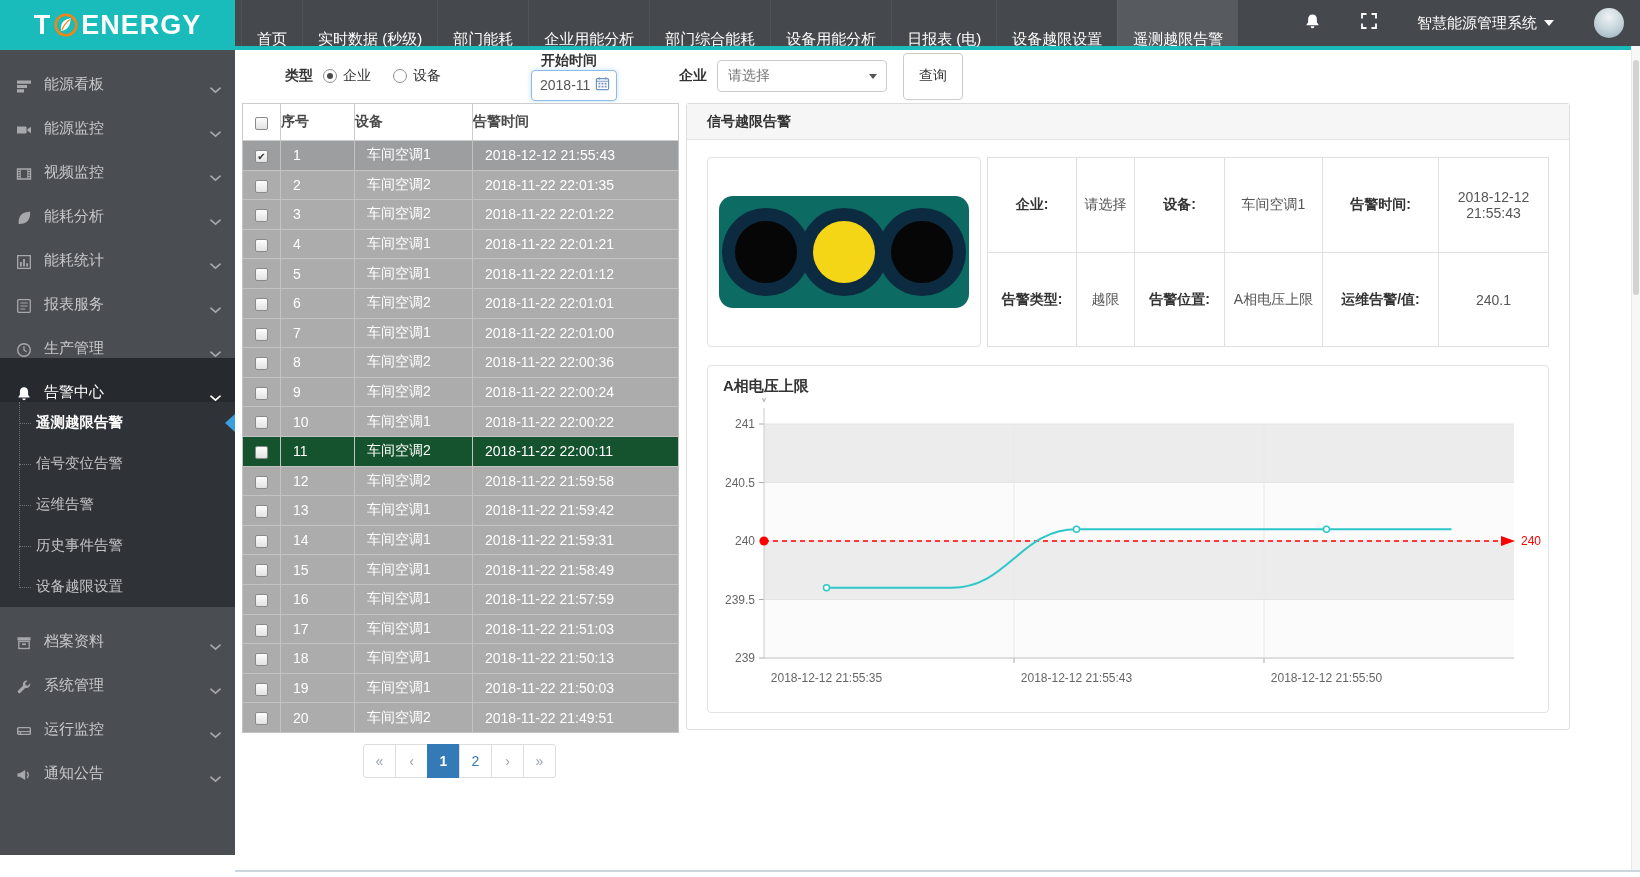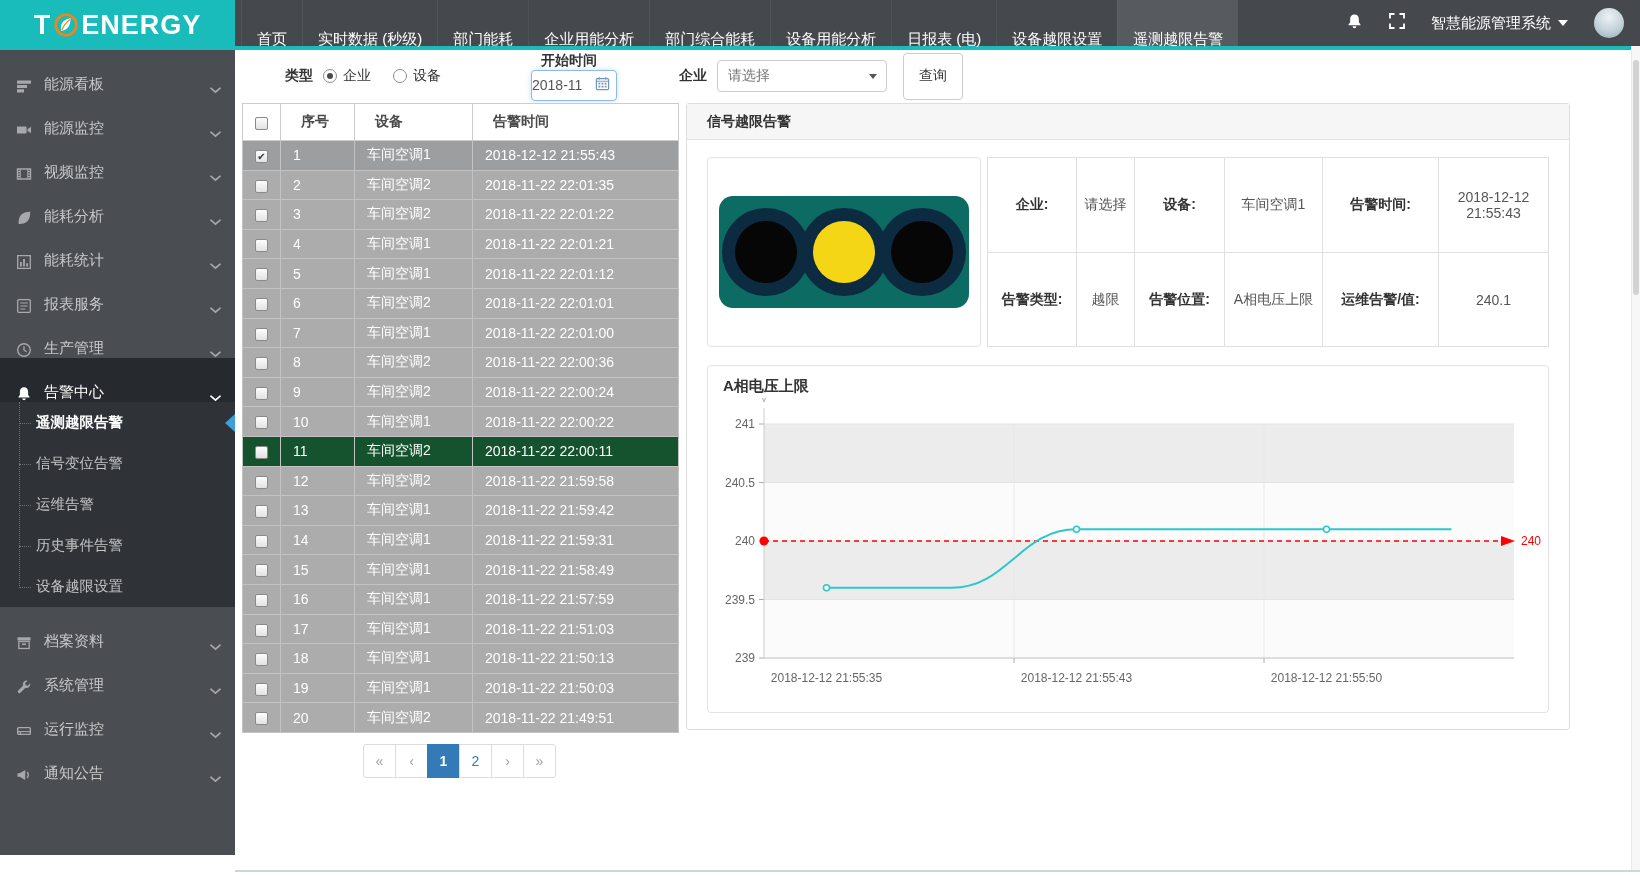--- a/index.html
+++ b/index.html
@@ -14,21 +14,21 @@
 
   
   .topbar{position:absolute;top:0;left:0;right:0;height:46px;background:var(--topbar);display:flex;z-index:3;}
   .logo{width:235px;height:50px;background:var(--teal);display:flex;align-items:center;justify-content:center;gap:1px;
         color:#fff;font-weight:bold;font-size:27px;letter-spacing:1px;}
   .logo svg{margin:0 1px;}
   .accent{position:absolute;top:46px;left:0;width:100%;height:4px;background:var(--teal);z-index:2;}
   .top-nav{display:flex;height:46px;margin-left:6px;}
   .nav-item{padding:16px 15px;line-height:46px;color:#fff;font-size:15px;cursor:pointer;border-left:1px solid rgba(255,255,255,.06);white-space:nowrap;}
   .nav-item.active{background:rgba(255,255,255,.10);}
-  .topbar-right{margin-left:auto;display:flex;align-items:center;gap:26px;padding-right:16px;color:#fff;}
+  .topbar-right{margin-left:auto;display:flex;align-items:center;gap:40px;padding-right:16px;color:#fff;}
   .sys{display:flex;align-items:center;font-size:15px;cursor:pointer;}
   .caret-down{width:0;height:0;border:5px solid transparent;border-top:6px solid #fff;margin-left:7px;margin-top:5px;}
   .avatar{width:30px;height:30px;border-radius:50%;background:radial-gradient(circle at 50% 30%,#eef3f5 0%,#c3d2d9 55%,#93abb8 100%);cursor:pointer;}
 
   
   .sidebar{position:absolute;top:50px;left:0;width:235px;height:805px;background:var(--sidebar);font-size:15px;z-index:1;}
   .side-item{height:44px;display:flex;align-items:flex-end;color:#c7c8ca;cursor:pointer;position:relative;}
   .side-item .ic{width:16px;height:16px;margin:0 12px 0 16px;color:#a6a8ab;flex:none;}
   .side-item .ic svg{width:16px;height:16px;display:block;fill:currentColor;}
   .side-item .chev{position:absolute;right:14px;width:11px;height:7px;color:#a6a8ab;}
@@ -45,31 +45,31 @@
 
   
   .filterbar{position:absolute;left:235px;top:50px;right:12px;height:52px;background:#fff;display:flex;align-items:center;font-size:14px;color:#333;}
   .flabel{font-weight:bold;margin-right:10px;}
   .f-type{margin-left:50px;display:flex;align-items:center;}
   .radio-wrap{display:flex;align-items:center;margin-right:22px;cursor:pointer;}
   .radio{width:14px;height:14px;border-radius:50%;border:1px solid #8f8f8f;background:#fdfdfd;position:relative;margin-right:6px;flex:none;}
   .radio.on::after{content:"";position:absolute;inset:3px;border-radius:50%;background:#4a4a4a;}
   .f-start{margin-left:68px;display:flex;align-items:center;flex-direction:column;}
   .date-input{width:86px;height:31px;border:1px solid #8fb9e6;border-radius:4px;display:flex;align-items:center;justify-content:space-between;
-     padding:0 6px 0 0;color:#555;box-shadow:0 0 5px rgba(82,168,236,.35);cursor:text;background:#fff;}
+     padding:0 6px 0 8px;color:#555;box-shadow:0 0 5px rgba(82,168,236,.35);cursor:text;background:#fff;}
   .f-ent{margin-left:62px;display:flex;align-items:center;}
   .select{width:170px;height:32px;border:1px solid #ccc;border-radius:4px;display:flex;align-items:center;padding:0 22px 0 10px;color:#777;position:relative;background:#fff;cursor:pointer;}
   .select::after{content:"";position:absolute;right:9px;top:13px;border:4.5px solid transparent;border-top:5.5px solid #555;}
   .btn{height:47px;padding:0 15px;border:1px solid #ccc;border-radius:4px;background:#fff;color:#333;font-size:14px;margin-left:16px;cursor:pointer;}
 
   
   .alarm-wrap{position:absolute;left:242px;top:103px;width:436px;}
   table{border-collapse:collapse;table-layout:fixed;width:436px;font-size:14px;}
   col.c0{width:38px;} col.c1{width:74px;} col.c2{width:118px;} col.c3{width:206px;}
-  thead th{height:37px;background:#fff;border:1px solid #ccc;color:#4a4a4a;text-align:left;padding-left:20px;font-size:14px;}
+  thead th{height:37px;background:#fff;border:1px solid #ccc;color:#4a4a4a;text-align:left;padding-left:0;font-size:14px;}
   thead th.chk{padding-left:0;text-align:center;}
   tbody td{height:29.6px;border:1px solid #c3c3c3;color:#fff;padding-left:12px;overflow:hidden;white-space:nowrap;}
   tbody td.chk{padding-left:0;text-align:center;}
   tbody tr{background:#acacac;cursor:pointer;}
   tbody tr.checked{background:#9d9ea0;}
   tbody tr.hl{background:#14532d;}
   .cb{display:inline-block;width:13px;height:13px;border:1px solid #8a8a8a;border-radius:2px;background:linear-gradient(#fdfdfd,#e2e2e2);
       font-size:10px;line-height:12px;color:#333;text-align:center;vertical-align:middle;cursor:pointer;font-weight:bold;}
 
   

